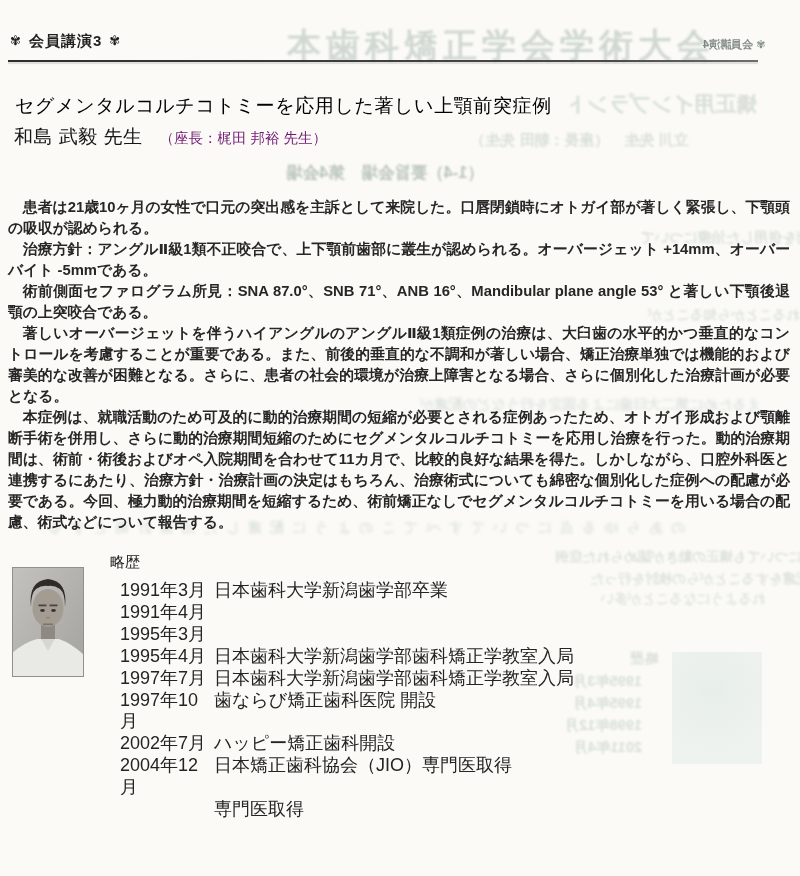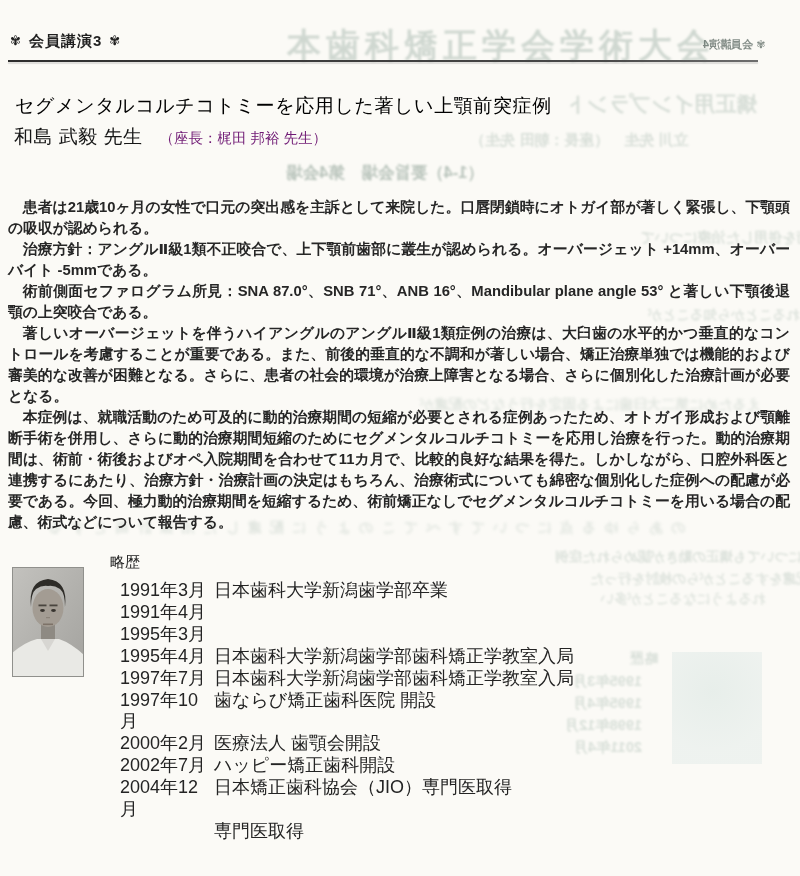--- a/index.html
+++ b/index.html
@@ -140,24 +140,20 @@
     </div>
     <div class="bio-row">
       <span class="bio-date">1997年7月</span>
       <span class="bio-event">日本歯科大学新潟歯学部歯科矯正学教室入局</span>
     </div>
     <div class="bio-row">
       <span class="bio-date">1997年10月</span>
       <span class="bio-event">歯ならび矯正歯科医院 開設</span>
     </div>
     <div class="bio-row">
-      <span class="bio-date">2000年2月</span>
-      <span class="bio-event">医療法人 歯顎会開設</span>
-    </div>
-    <div class="bio-row">
       <span class="bio-date">2002年7月</span>
       <span class="bio-event">ハッピー矯正歯科開設</span>
     </div>
     <div class="bio-row">
       <span class="bio-date">2004年12月</span>
       <span class="bio-event">日本矯正歯科協会（JIO）専門医取得</span>
     </div>
     <div class="bio-row">
       <span class="bio-date"></span>
       <span class="bio-event">専門医取得</span>

